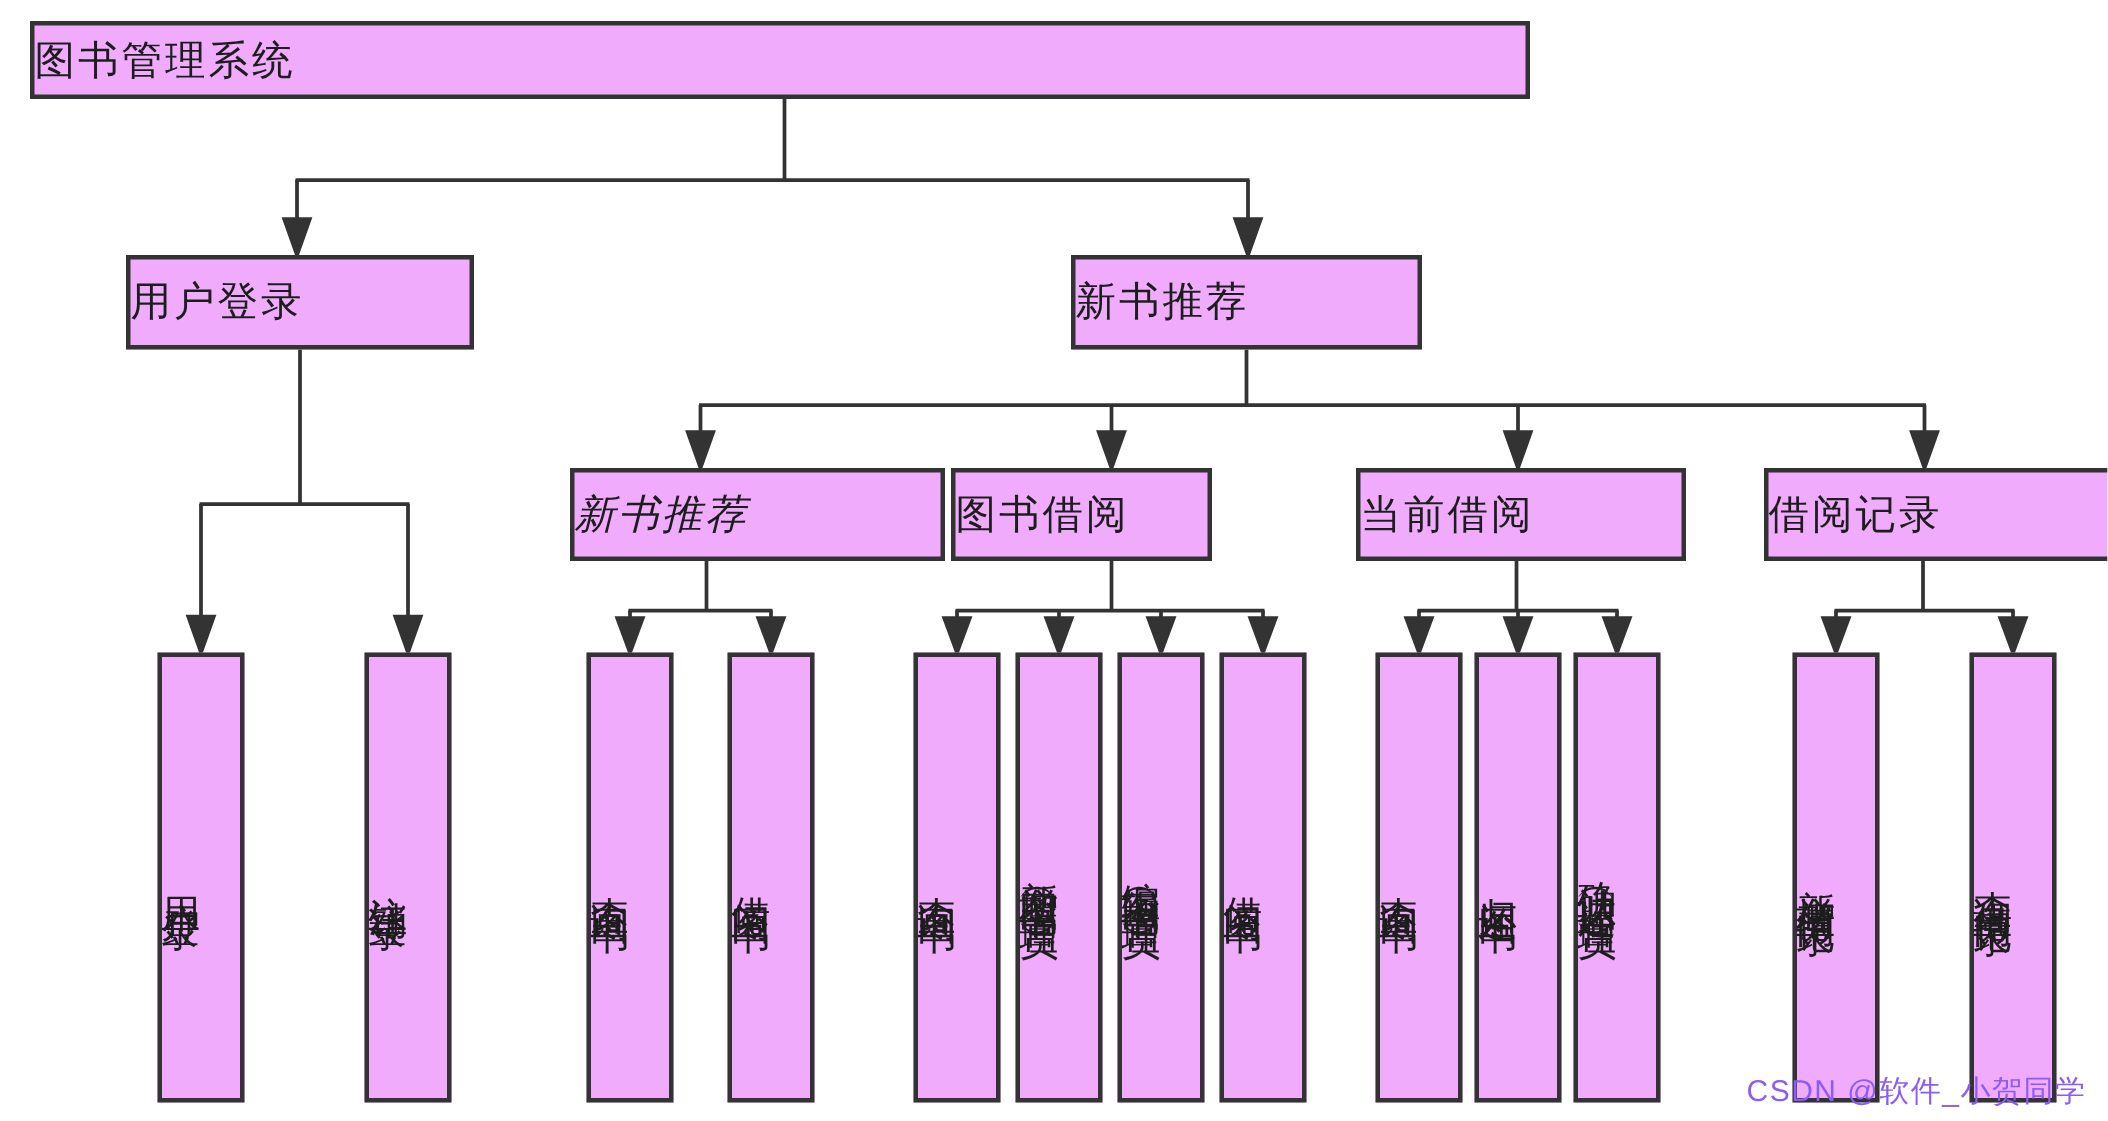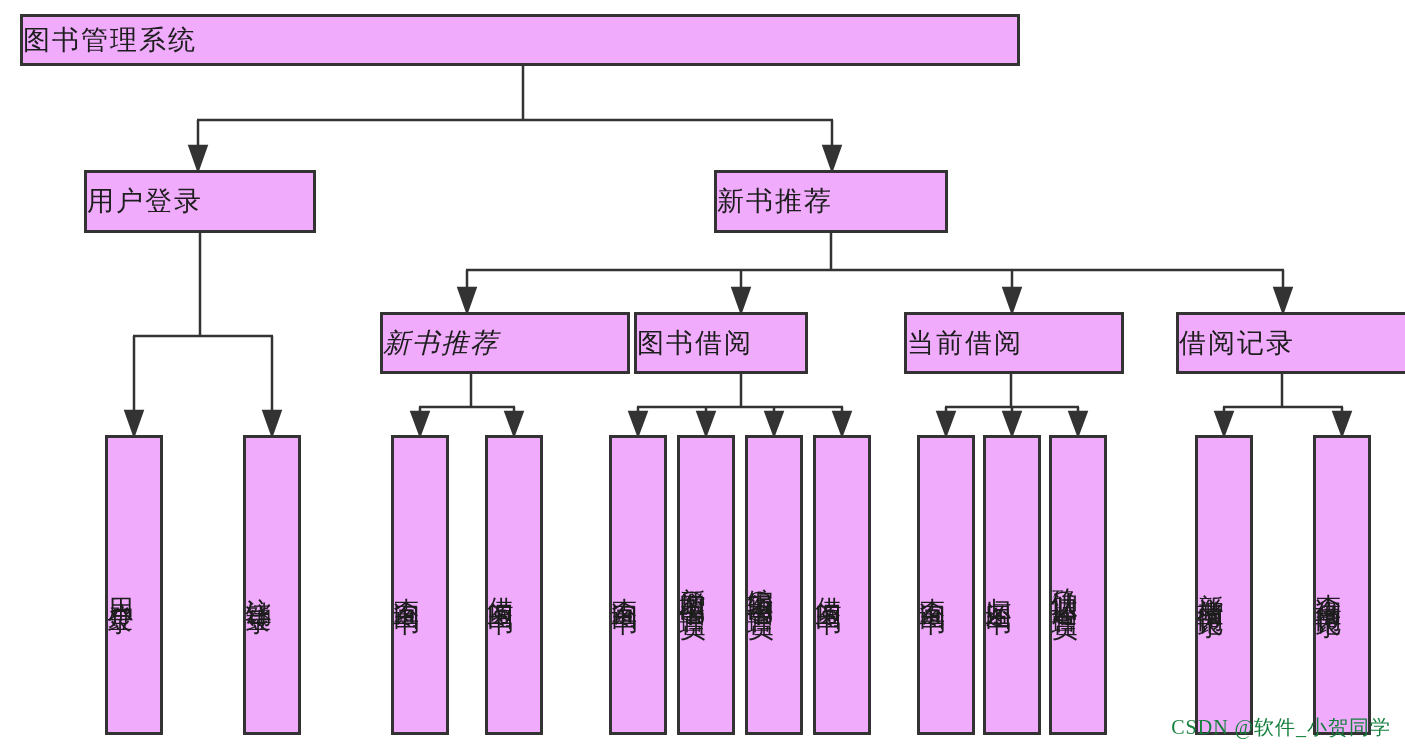--- a/index.html
+++ b/index.html
@@ -74,25 +74,24 @@
   .leaf-9  { left: 917px; }
   .leaf-10 { left: 983px; }
   .leaf-11 { left: 1049px; }
   .leaf-12 { left: 1195px; }
   .leaf-13 { left: 1313px; }
   .watermark {
     position: absolute;
     right: 14px;
     bottom: 6px;
     font-size: 20px;
-    color: #15803d;
+    color: #8b5cf6;
     letter-spacing: 1px;
     z-index: 2;
     white-space: nowrap;
-    font-family: Liberation Serif, serif;
   }
 </style>
 </head>
 <body>
 
 <div id="canvas">
 
   <svg id="connectors" viewBox="0 0 1405 747" xmlns="http://www.w3.org/2000/svg">
     <g stroke="#333333" stroke-width="2.5" fill="#333333">
 

